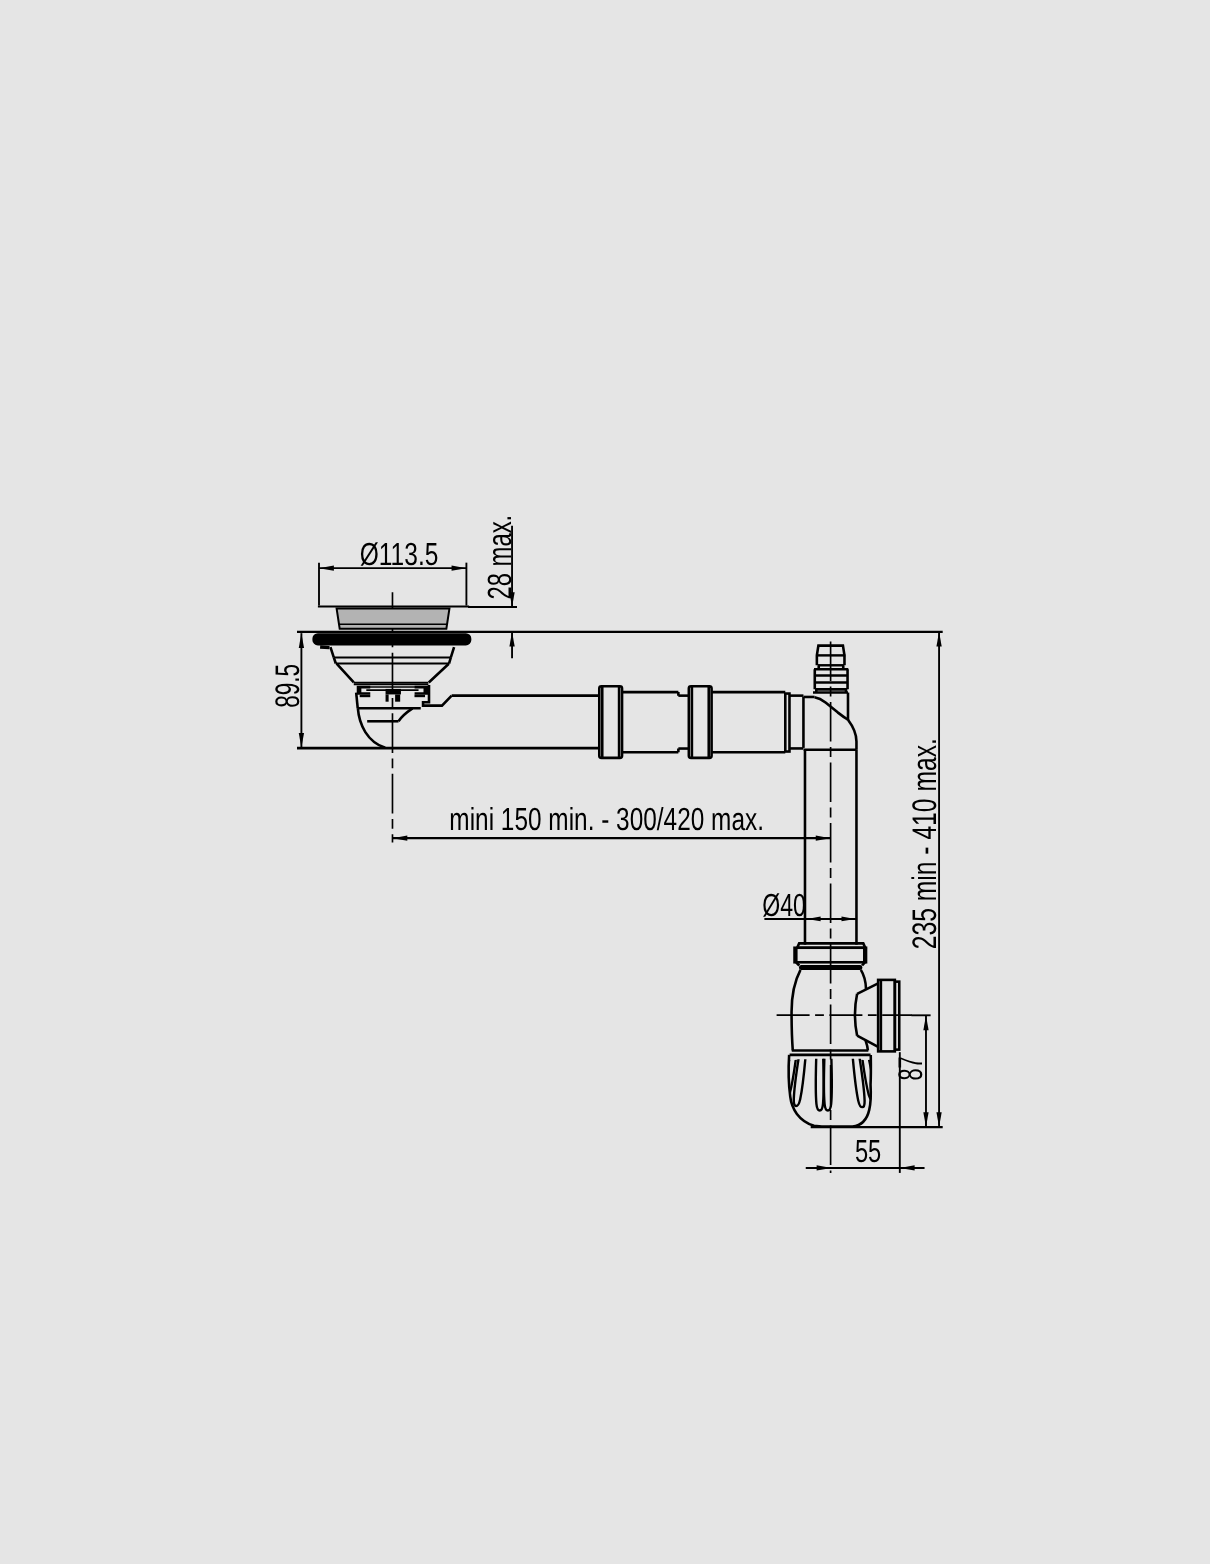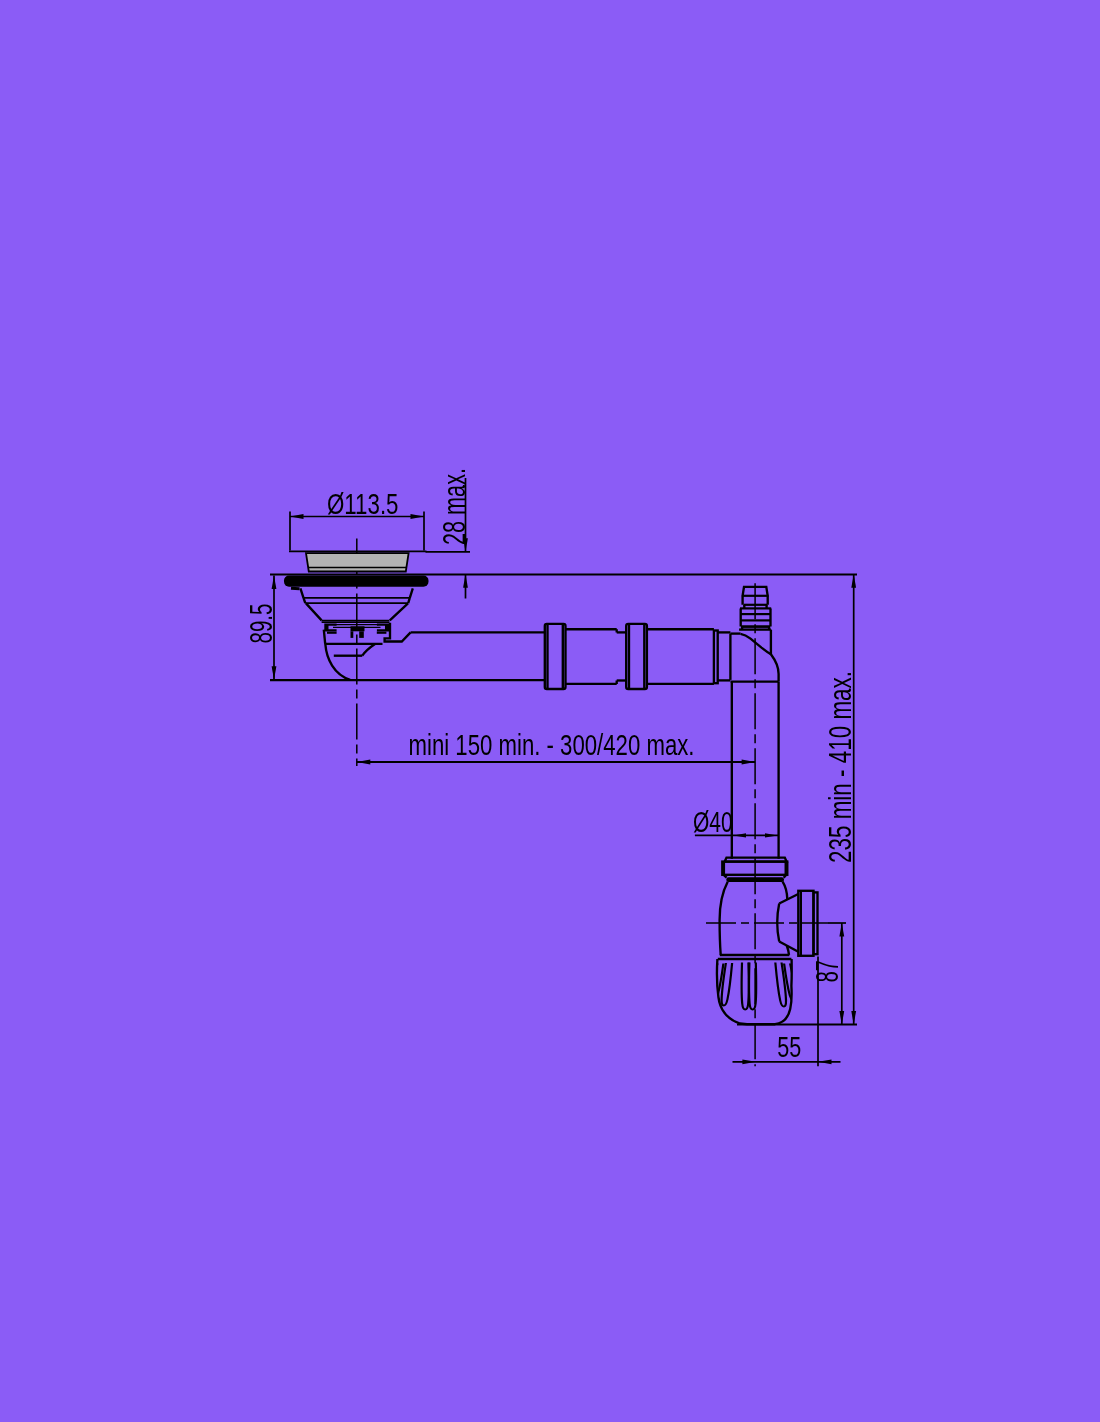--- a/index.html
+++ b/index.html
@@ -1,16 +1,16 @@
 <!DOCTYPE html>
 <html><head>
 <meta charset="utf-8">
 <style>
   html,body{margin:0;padding:0;background:#fff;}
-  #page{position:relative;width:1100px;height:1422px;background:#8b5cf6;overflow:hidden;}
+  #page{position:relative;width:1100px;height:1422px;background:#e5e5e5;overflow:hidden;}
   svg text{font-family:"Liberation Sans",sans-serif;fill:#000;}
 </style>
 </head>
 <body>
 
 <div id="page">
 <svg width="1100" height="1422" viewBox="0 0 1100 1422">
 <g fill="none" stroke="#000" stroke-width="2.35" stroke-linecap="butt">
 
 <line x1="270" y1="574.4" x2="857" y2="574.4" stroke-width="2"></line>

